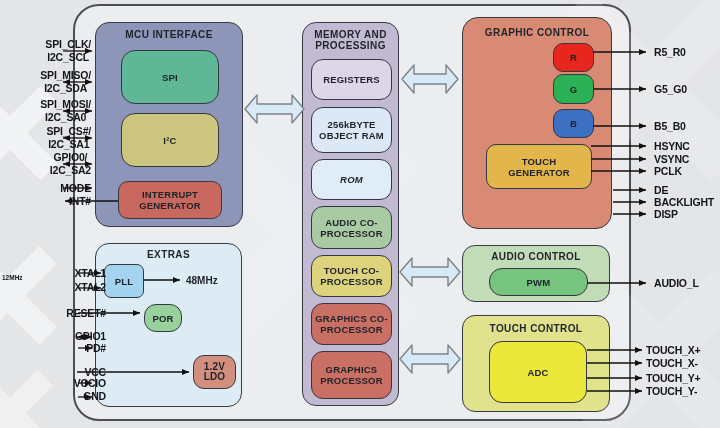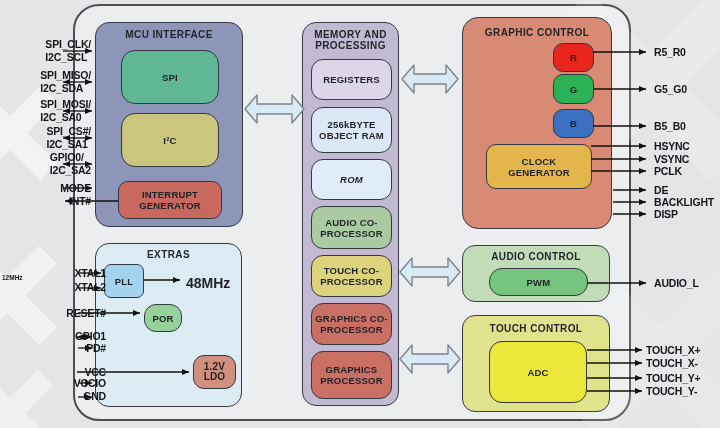--- a/index.html
+++ b/index.html
@@ -44,23 +44,23 @@
   .c-gco{background:#c96f63;}
   .c-r{background:#e9261d;border-radius:10px;}
   .c-g{background:#2cb256;border-radius:10px;}
   .c-b{background:#3b70c2;border-radius:10px;}
   .c-clk{background:#e3b64c;border-radius:10px;}
   .c-pwm{background:#76c47d;border-radius:13px;}
   .c-adc{background:#ece73b;border-radius:13px;}
   
   .pin{position:absolute;font-size:10.5px;font-weight:bold;color:#131519;
        line-height:13px;white-space:pre-line;letter-spacing:-.2px;}
-  .pin-l{text-align:left;}
+  .pin-l{text-align:center;}
   .tiny{position:absolute;font-size:6.5px;font-weight:bold;color:#131519;}
-  .freetext{position:absolute;font-size:14px;font-weight:bold;color:#1e2228;}
+  .freetext{position:absolute;font-size:10px;font-weight:bold;color:#1e2228;}
   svg.wires{position:absolute;left:0;top:0;pointer-events:none;}
 </style>
 </head>
 <body>
 
 <div class="canvas">
 
   <div class="chip"></div>
 
   <div class="xmark" style="left:-45px;top:75px;width:110px;height:110px;opacity:.55"></div>
@@ -102,21 +102,21 @@
 PROCESSOR</div>
     <div class="block c-gco" style="left:8px;top:328px;width:81px;height:48px;">GRAPHICS
 PROCESSOR</div>
   </div>
 
   <div class="box c-gfx" style="left:462px;top:17px;width:150px;height:212px;">
     <div class="section-title" style="top:9px;">GRAPHIC CONTROL</div>
     <div class="block c-r" style="left:90px;top:25px;width:41px;height:29px;">R</div>
     <div class="block c-g" style="left:90px;top:56px;width:41px;height:30px;">G</div>
     <div class="block c-b" style="left:90px;top:91px;width:41px;height:29px;">B</div>
-    <div class="block c-clk" style="left:23px;top:126px;width:106px;height:45px;">CLOCK
+    <div class="block c-clk" style="left:23px;top:126px;width:106px;height:45px;">TOUCH
 GENERATOR</div>
   </div>
 
   <div class="box c-audio" style="left:462px;top:245px;width:148px;height:57px;">
     <div class="section-title" style="top:5px;">AUDIO CONTROL</div>
     <div class="block c-pwm" style="left:26px;top:22px;width:99px;height:28px;">PWM</div>
   </div>
 
   <div class="box c-touch" style="left:462px;top:315px;width:148px;height:97px;">
     <div class="section-title" style="top:7px;">TOUCH CONTROL</div>

